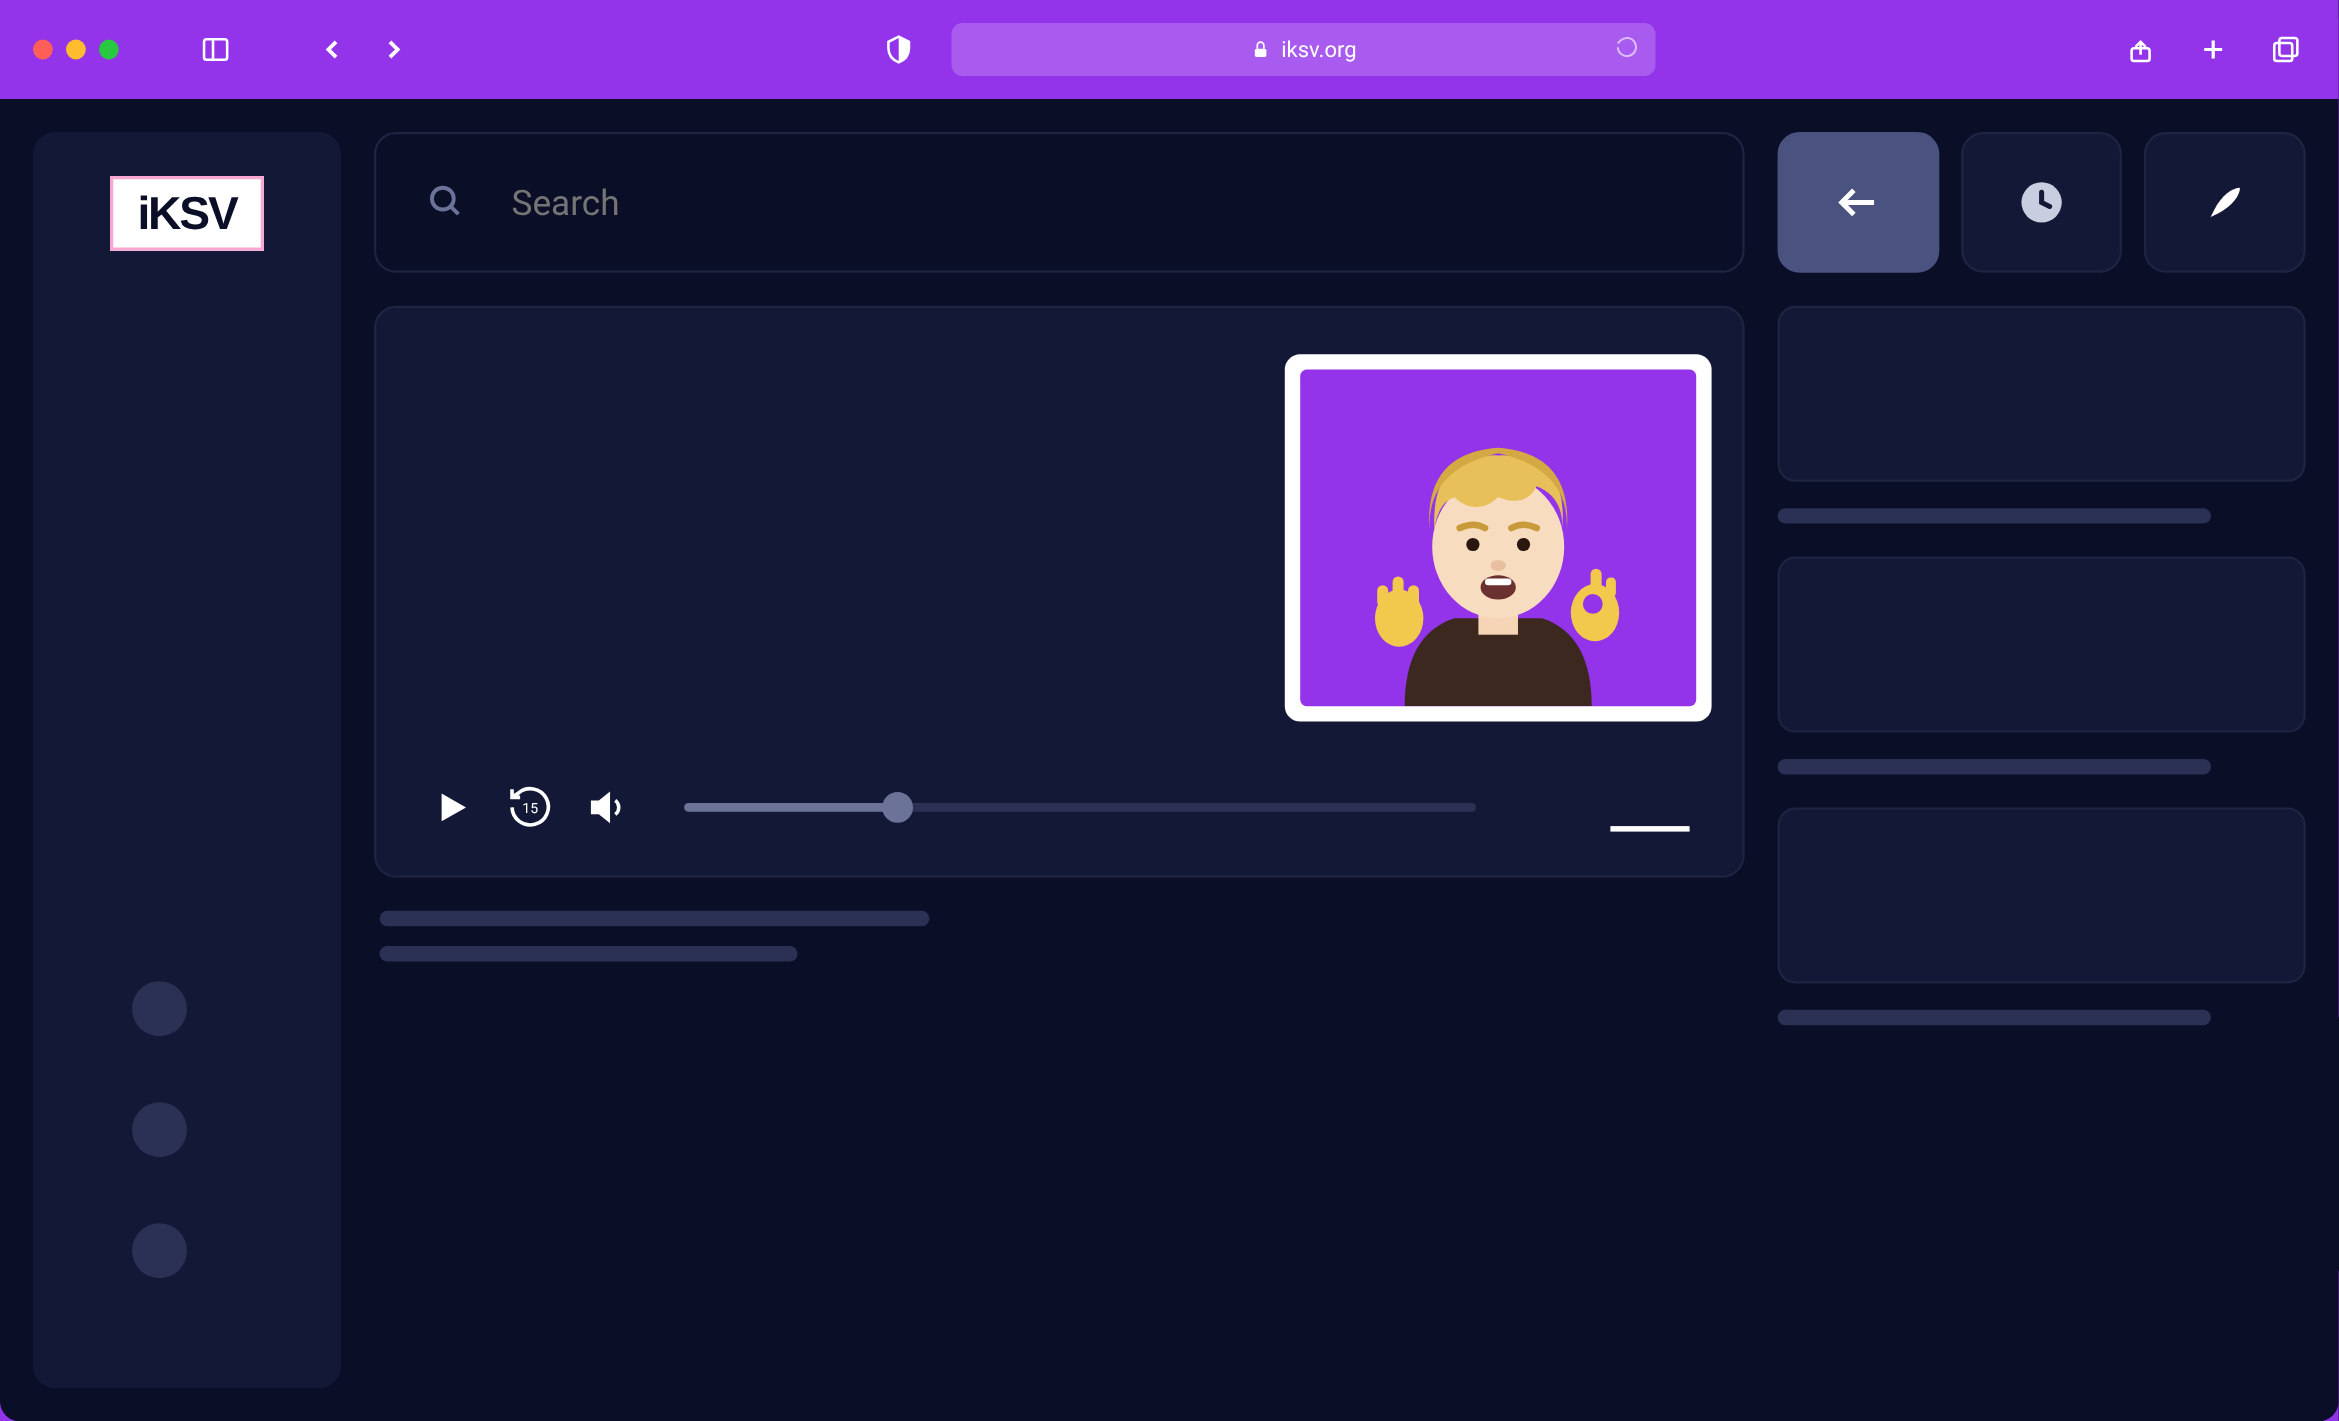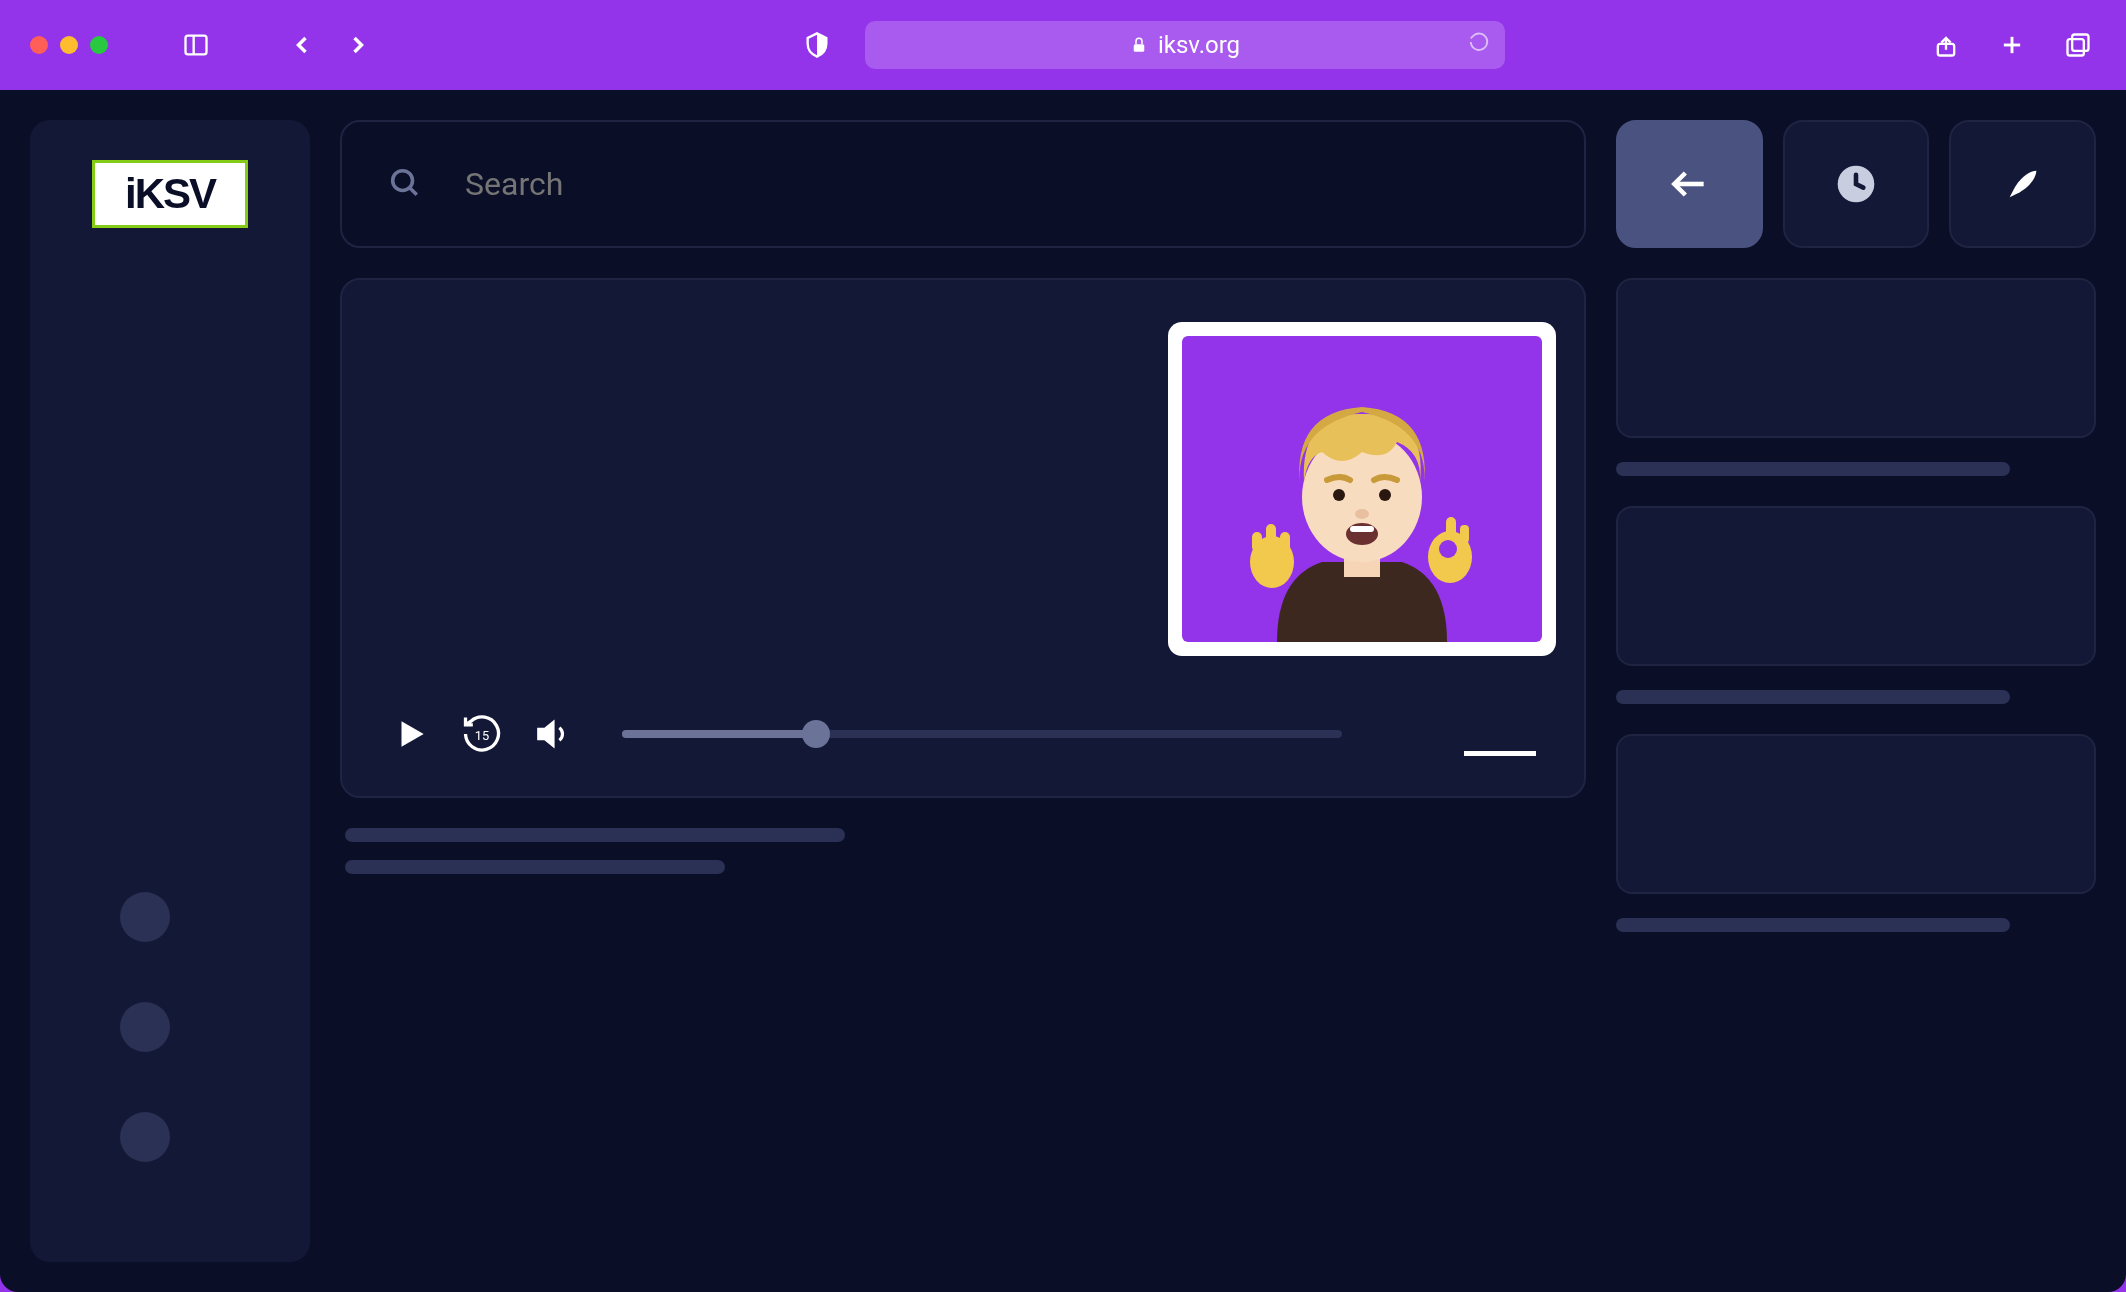--- a/index.html
+++ b/index.html
@@ -88,21 +88,21 @@
     .address-bar {
       background: rgba(255,255,255,0.2);
       height: 48px;
       width: 640px;
       border-radius: 10px;
       display: flex;
       align-items: center;
       justify-content: center;
       gap: 10px;
       color: white;
-      font-size: 24px;
+      font-size: 20px;
       position: relative;
     }
     
     .address-refresh {
       position: absolute;
       right: 15px;
       color: rgba(255,255,255,0.6);
     }
     
     .toolbar-right {
@@ -122,28 +122,28 @@
     .sidebar {
       width: 280px;
       background: #131836;
       border-radius: 20px;
       padding: 40px 30px;
       display: flex;
       flex-direction: column;
     }
     
     .logo {
-      width: 156px;
+      width: 140px;
       height: 68px;
       background: white;
       display: flex;
       align-items: center;
       justify-content: center;
       margin: 0 auto;
-      border: 3px solid #84cc16;
+      border: 3px solid #f9a8d4;
     }
     
     .logo-text {
       font-family: Arial, sans-serif;
       font-weight: 900;
       font-size: 42px;
       color: #0a0e27;
       letter-spacing: -2px;
     }
     

